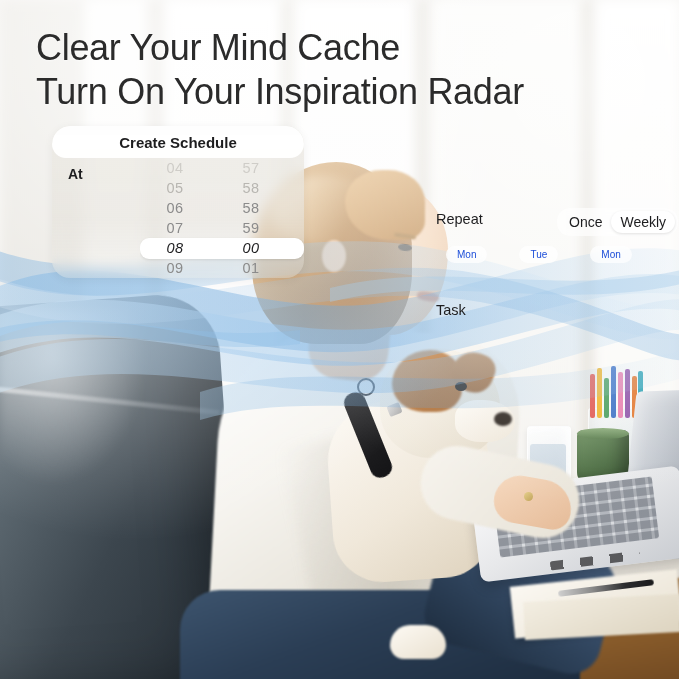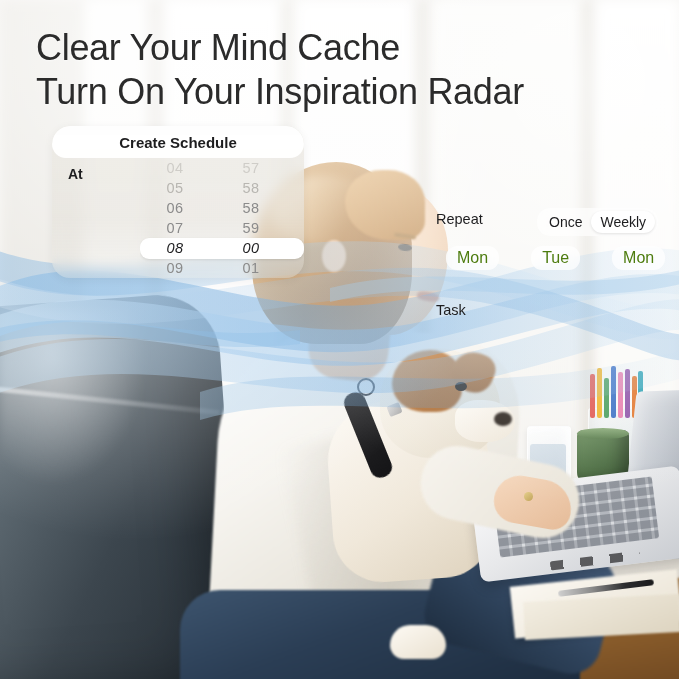--- a/index.html
+++ b/index.html
@@ -351,35 +351,35 @@
   .picker-hl{
     position:absolute;left:0;top:80px;width:164px;height:21px;
     background:#ffffff;border-radius:9px;
     box-shadow:0 1px 3px rgba(0,0,0,.10);
   }
 
   
   .repeat-row{position:absolute;left:436px;top:211px;display:flex;align-items:center;}
   .lbl{font-size:14.5px;color:#1d1d1f;}
   .seg{
-    position:absolute;left:537px;top:208px;
+    position:absolute;left:557px;top:208px;
     display:flex;align-items:center;
     background:rgba(255,255,255,.62);
     border-radius:13px;
     padding:3px;
     backdrop-filter:blur(5px);
   }
   .seg-item{
     padding:3px 9px;font-size:14px;color:#1d1d1f;border-radius:11px;
   }
   .seg-item.active{background:#ffffff;box-shadow:0 1px 3px rgba(0,0,0,.12);}
 
   .days{position:absolute;left:446px;top:246px;display:flex;gap:32px;}
   .day-chip{
-    padding:3px 11px;font-size:16px;color:#4d7c0f;
+    padding:3px 11px;font-size:10px;color:#1d4ed8;
     background:rgba(255,255,255,.72);
     border-radius:11px;backdrop-filter:blur(5px);
   }
 
   
   .task-row{position:absolute;left:436px;top:302px;display:flex;align-items:center;gap:14px;text-align:right;}
   .task-field{
     background:rgba(255,255,255,.80);
     border-radius:11px;
     padding:4px 12px;

